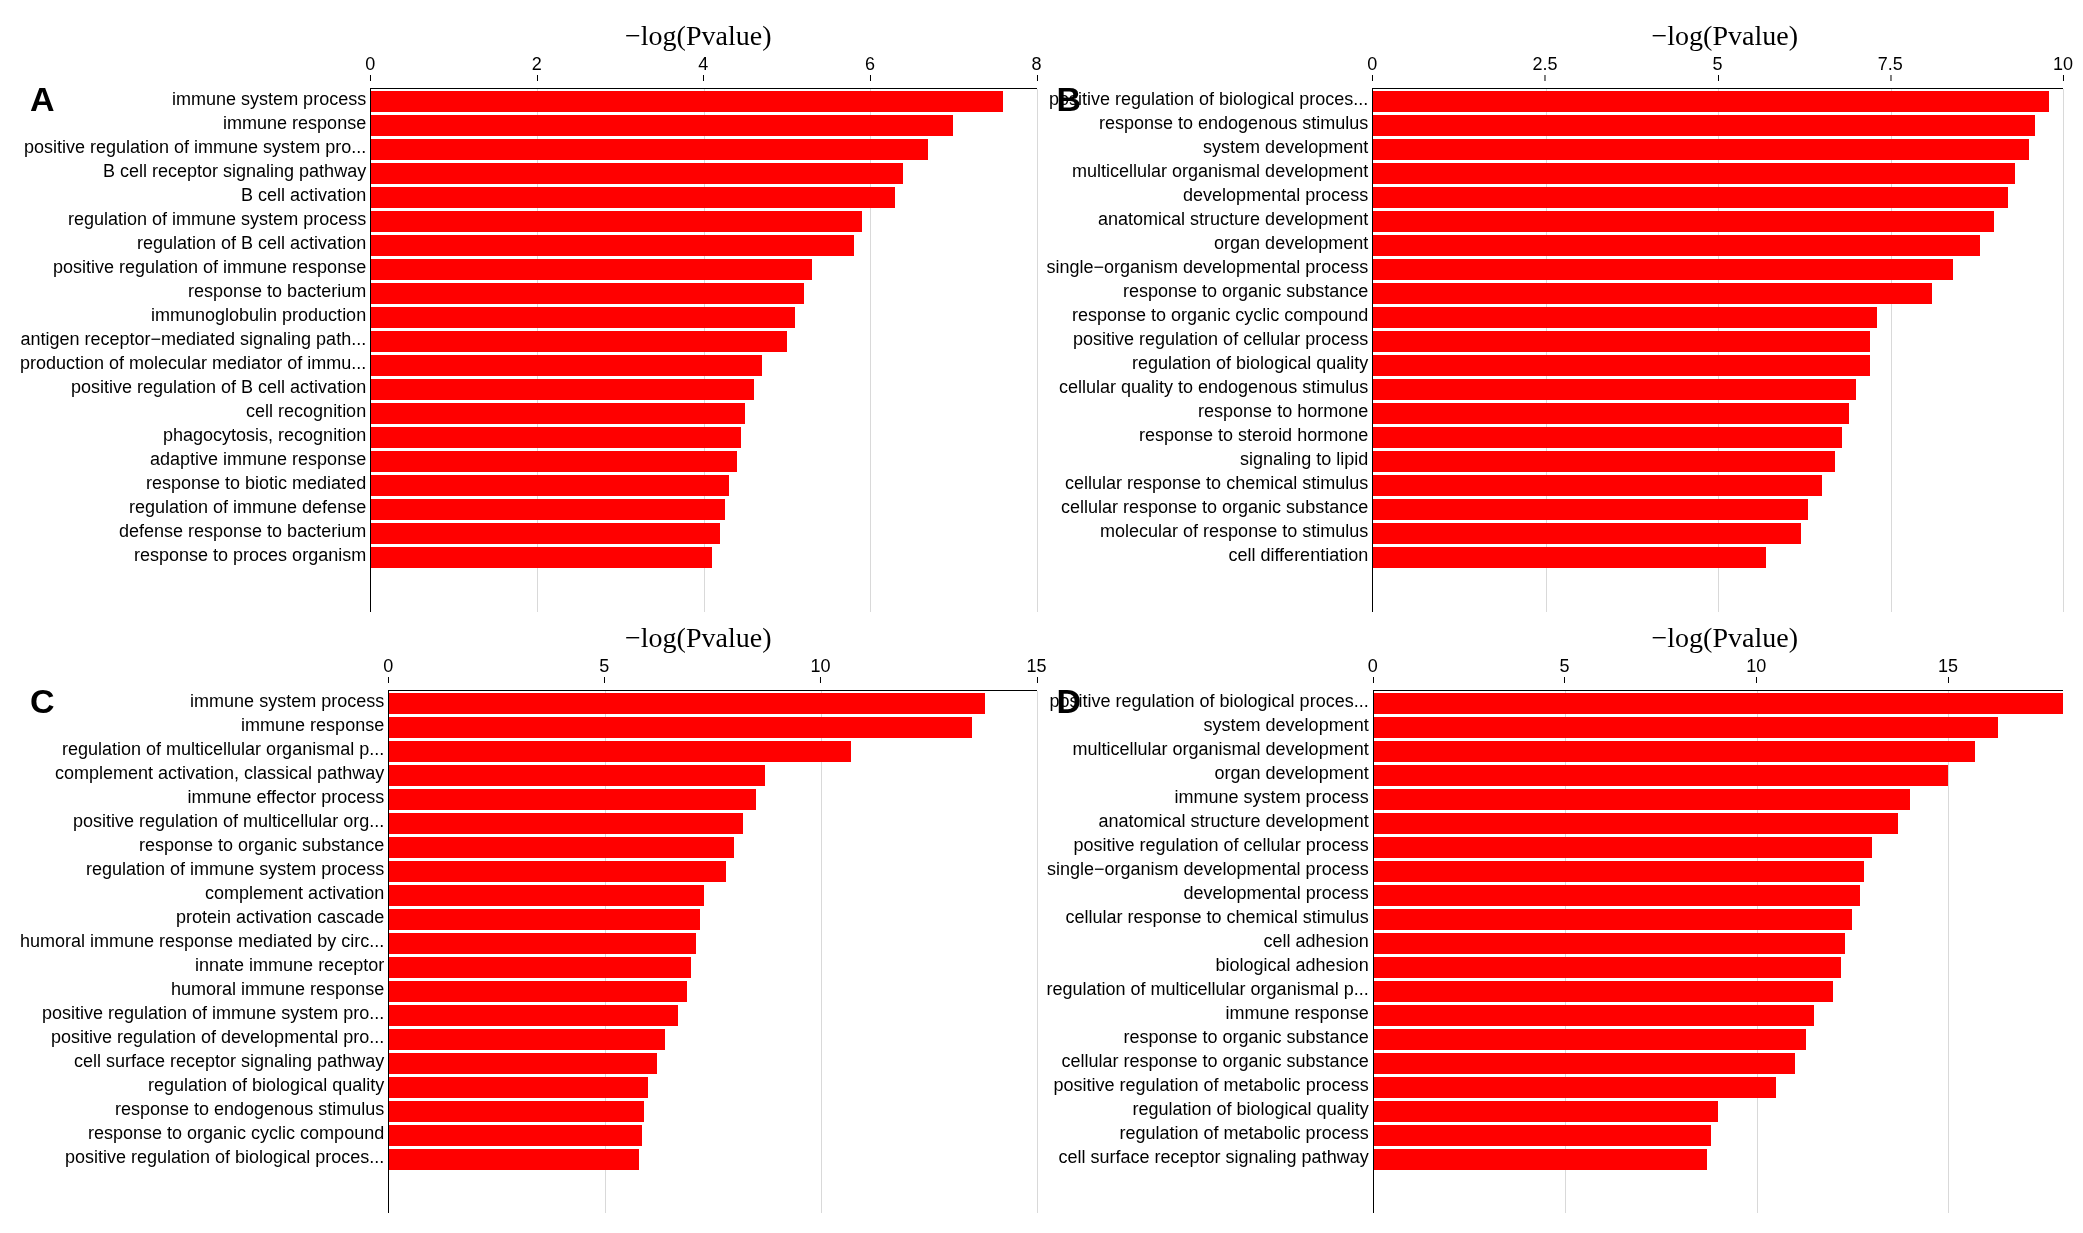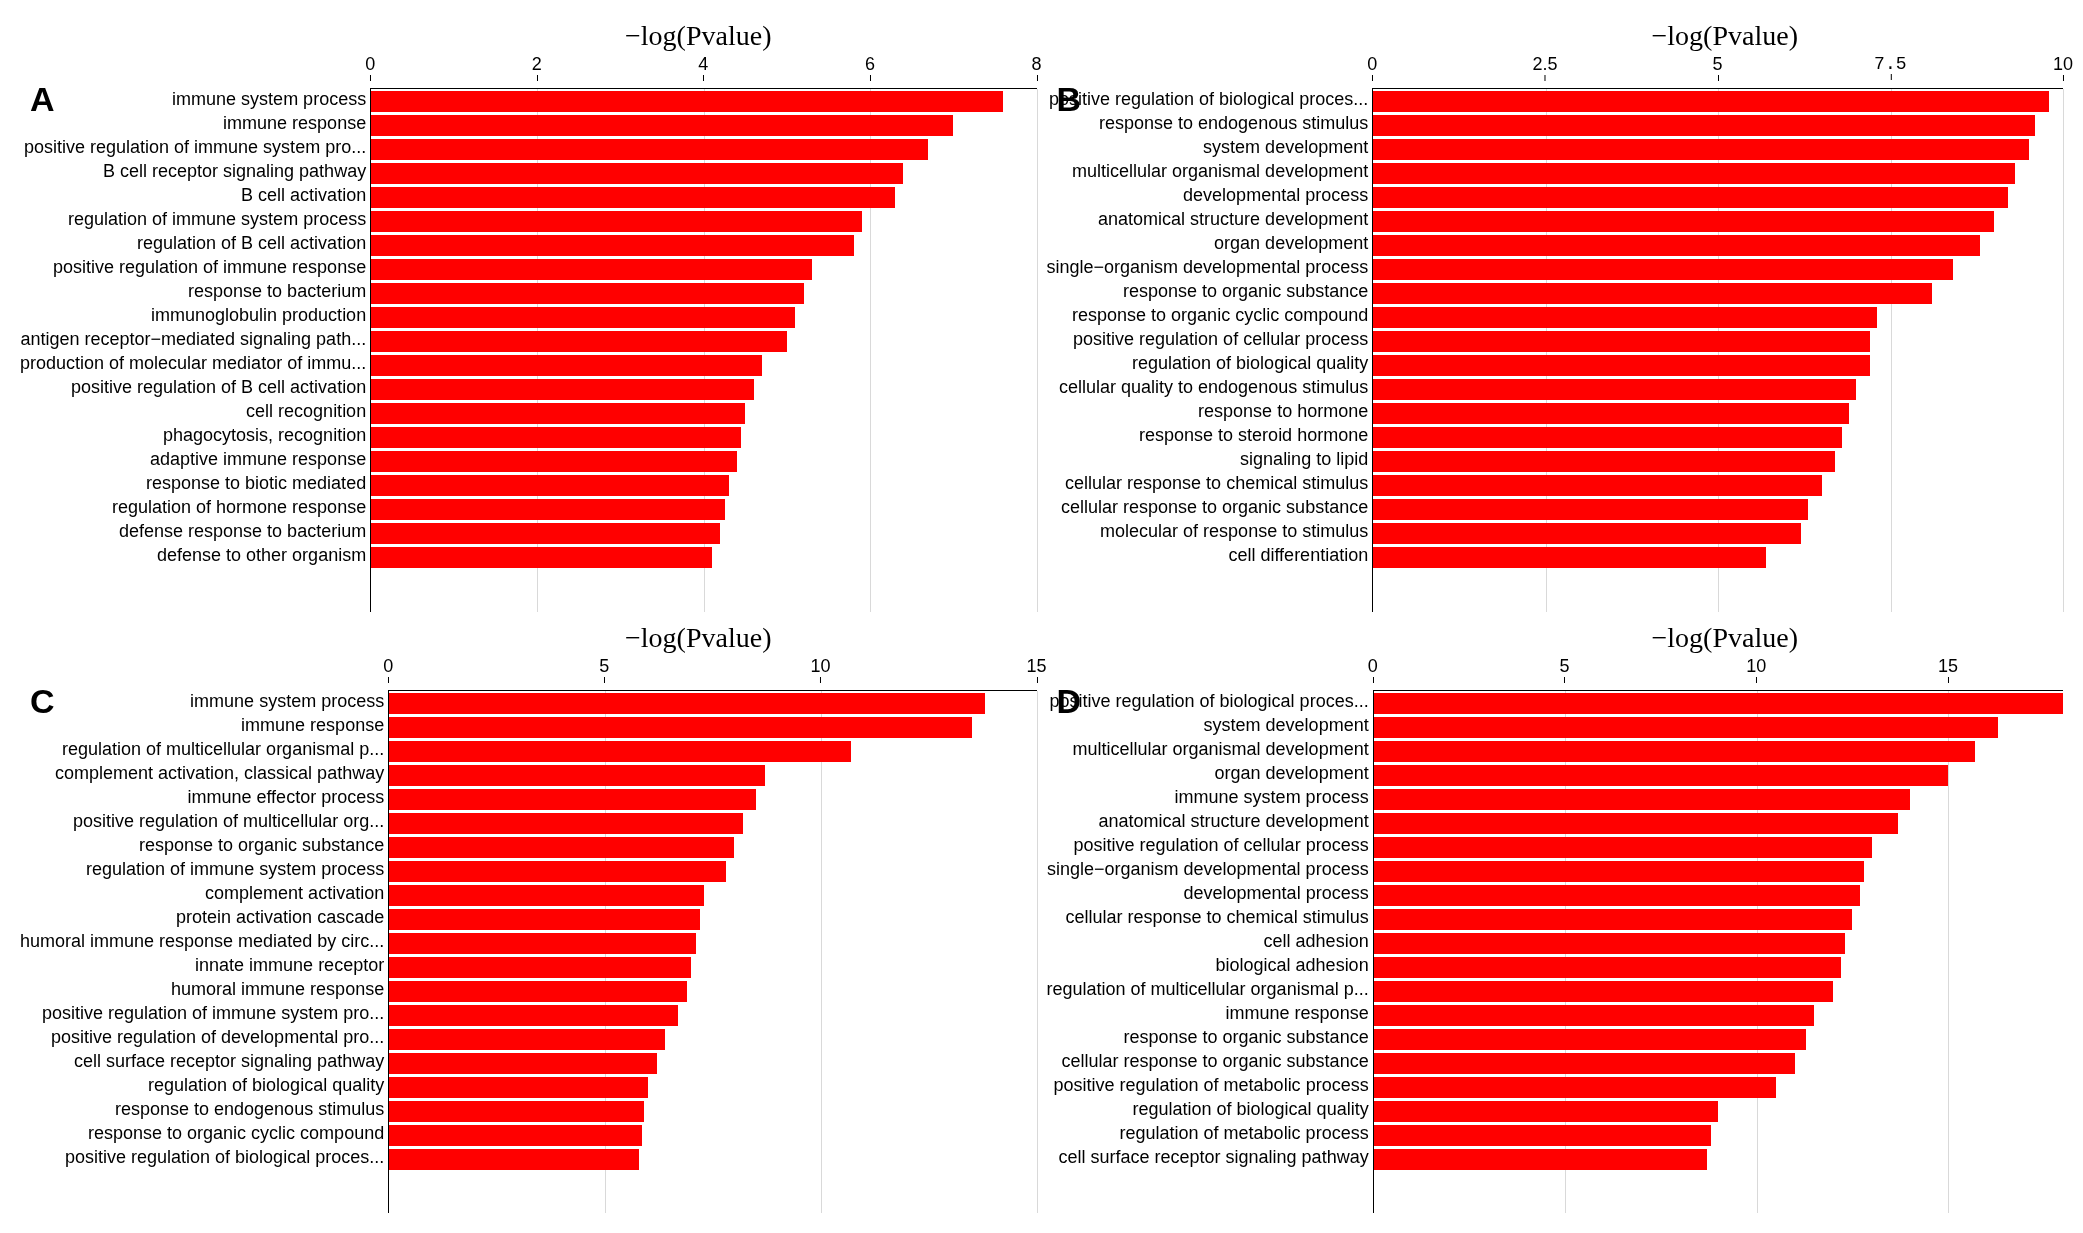--- a/index.html
+++ b/index.html
@@ -37,23 +37,23 @@
           <div>positive regulation of immune response</div>
           <div>response to bacterium</div>
           <div>immunoglobulin production</div>
           <div>antigen receptor−mediated signaling path...</div>
           <div>production of molecular mediator of immu...</div>
           <div>positive regulation of B cell activation</div>
           <div>cell recognition</div>
           <div>phagocytosis, recognition</div>
           <div>adaptive immune response</div>
           <div>response to biotic mediated</div>
-          <div>regulation of hormone response</div>
+          <div>regulation of immune defense</div>
           <div>defense response to bacterium</div>
-          <div>defense to other organism</div>
+          <div>response to proces organism</div>
         </div>
       <div class="bars-outer">
         <div class="xaxis" id="xaxis-A">
             <div class="tick" style="left: 0%;">0</div>
             <div class="tick" style="left: 25%;">2</div>
             <div class="tick" style="left: 50%;">4</div>
             <div class="tick" style="left: 75%;">6</div>
             <div class="tick" style="left: 100%;">8</div>
           </div>
         <div class="bars-area" id="bars-A">
@@ -109,21 +109,21 @@
           <div>cellular response to chemical stimulus</div>
           <div>cellular response to organic substance</div>
           <div>molecular of response to stimulus</div>
           <div>cell differentiation</div>
         </div>
       <div class="bars-outer">
         <div class="xaxis" id="xaxis-B">
             <div class="tick" style="left: 0%;">0</div>
             <div class="tick" style="left: 25%;">2.5</div>
             <div class="tick" style="left: 50%;">5</div>
-            <div class="tick" style="left: 75%; font-family: Liberation Mono, monospace;">7.5</div>
+            <div class="tick" style="left: 75%;">7.5</div>
             <div class="tick" style="left: 100%;">10</div>
           </div>
         <div class="bars-area" id="bars-B">
             <div class="grid-v" style="left: 25%;"></div>
             <div class="grid-v" style="left: 50%;"></div>
             <div class="grid-v" style="left: 75%;"></div>
             <div class="grid-v" style="left: 100%;"></div>
             <div class="bar" style="top: 2px; width: 98%; background: rgb(255, 0, 0);"></div>
             <div class="bar" style="top: 26px; width: 96%; background: rgb(255, 0, 0);"></div>
             <div class="bar" style="top: 50px; width: 95%; background: rgb(255, 0, 0);"></div>

